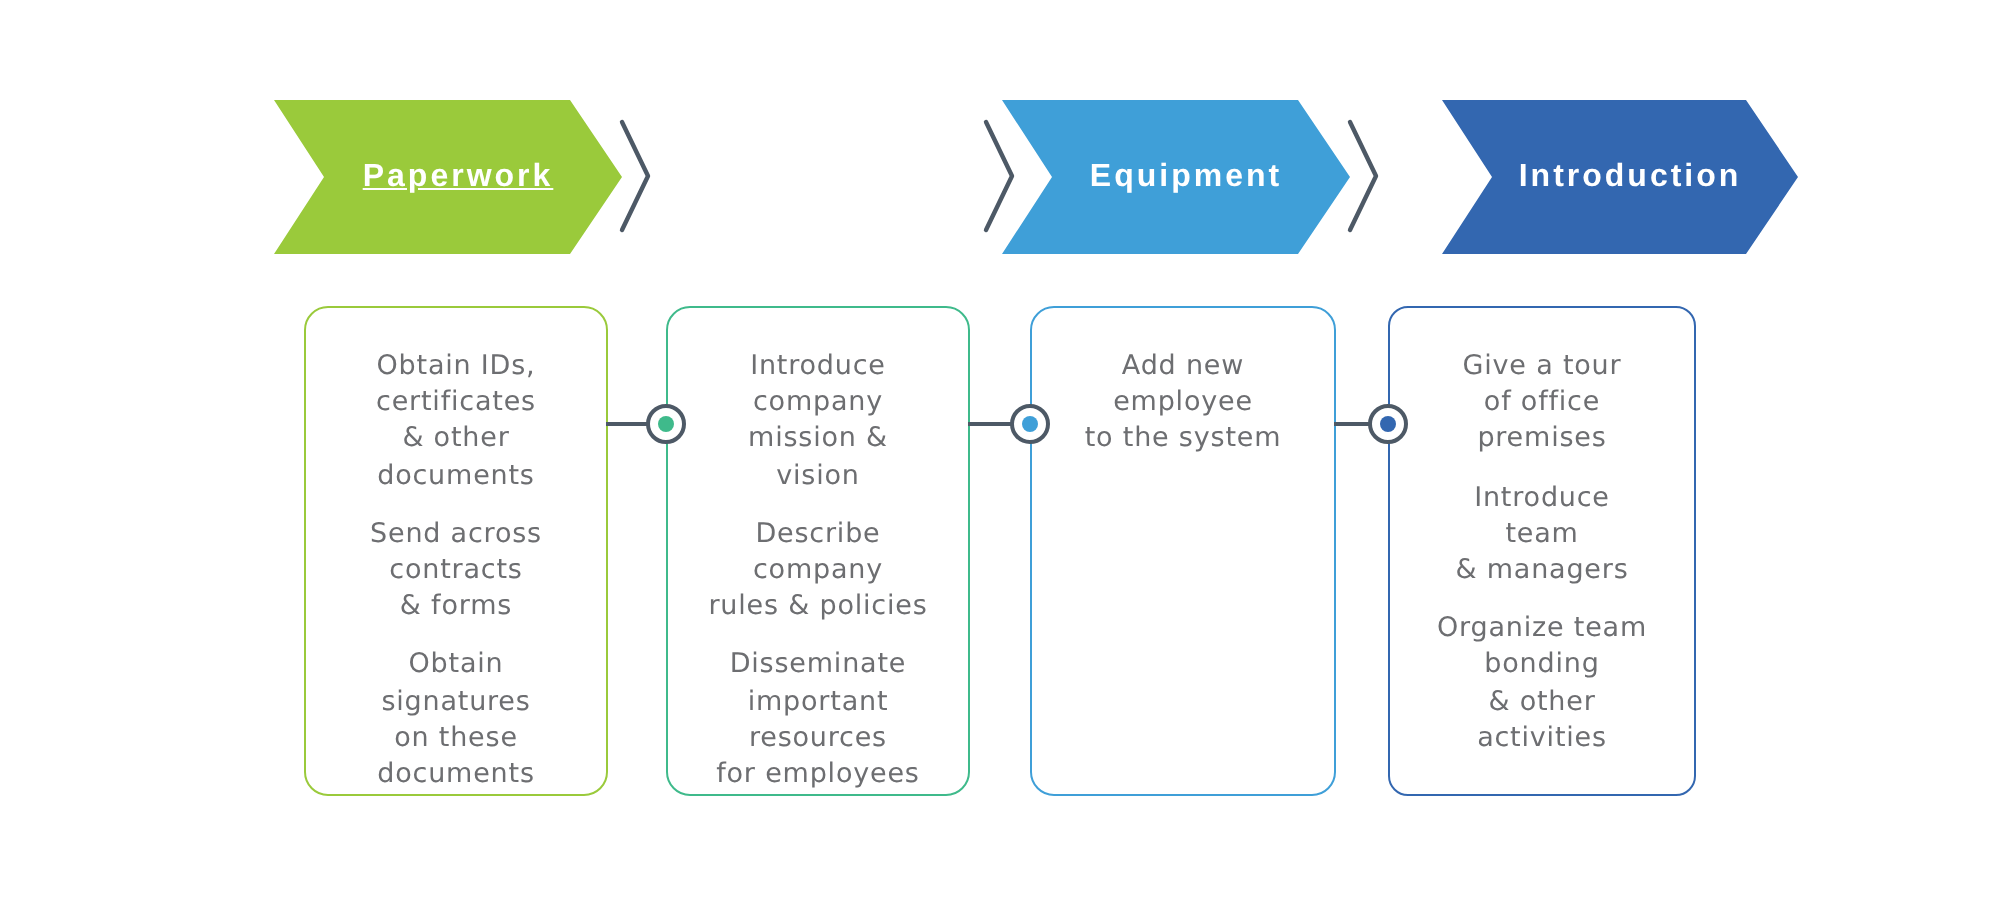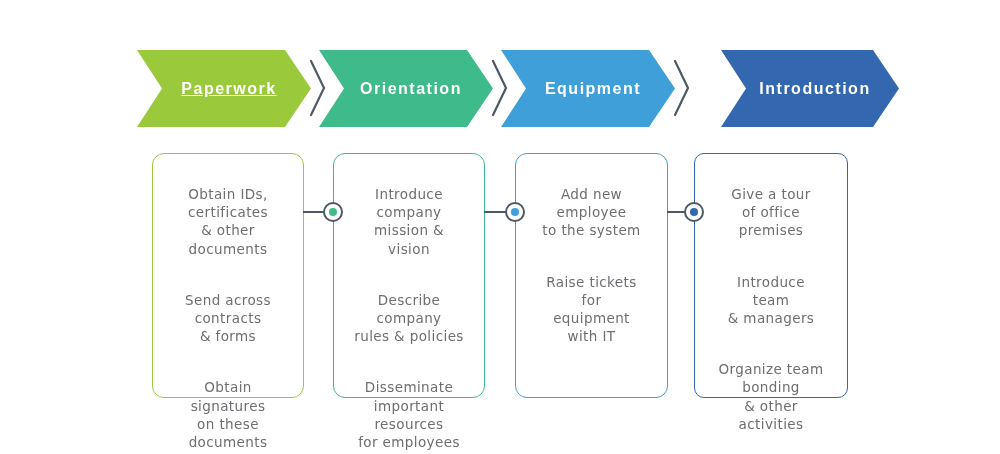--- a/index.html
+++ b/index.html
@@ -65,21 +65,21 @@
     align-items: center;
     gap: 11px;
     text-align: center;
     font-size: 13.5px;
     line-height: 18.2px;
     letter-spacing: 0.4px;
     color: var(--body_text_gray, #6d6e71);
     background: #fff;
     z-index: 1;
   }
-  .taskbox p { margin: 11px; white-space: pre-line; }
+  .taskbox p { margin: 0; white-space: pre-line; }
   .b1 { left: 152px; width: 152px; border-color: var(--stage_green, #9aca3b); }
   .b2 { left: 333px; width: 152px; border-color: var(--stage_teal, #3fba8b); }
   .b3 { left: 515px; width: 153px; border-color: var(--stage_light_blue, #3f9fd8); }
   .b4 { left: 694px; width: 154px; border-color: var(--stage_dark_blue, #3367b0); border-radius: 10px; }
 
   
   .connector-line {
     position: absolute;
     top: 211px;
     height: 2px;
@@ -116,23 +116,20 @@
 <body>
 
 <div class="canvas">
 
   <div class="arrow a1">
     <span>Paperwork</span>
   </div>
   <svg class="sep s1" viewBox="0 0 18 58">
     <polyline points="2,2 15,29 2,56"></polyline>
   </svg>
-  <div class="arrow a2">
-    <span>Orientation</span>
-  </div>
   <svg class="sep s2" viewBox="0 0 18 58">
     <polyline points="2,2 15,29 2,56"></polyline>
   </svg>
   <div class="arrow a3">
     <span>Equipment</span>
   </div>
   <svg class="sep s3" viewBox="0 0 18 58">
     <polyline points="2,2 15,29 2,56"></polyline>
   </svg>
   <div class="arrow a4">
@@ -162,24 +159,20 @@
 rules &amp; policies</p>
     <p>Disseminate
 important
 resources
 for employees</p>
   </div>
   <div class="taskbox b3">
     <p>Add new
 employee
 to the system</p>
-    <p>Raise tickets
-for
-equipment
-with IT</p>
   </div>
   <div class="taskbox b4">
     <p>Give a tour
 of office
 premises</p>
     <p>Introduce
 team
 &amp; managers</p>
     <p>Organize team
 bonding

